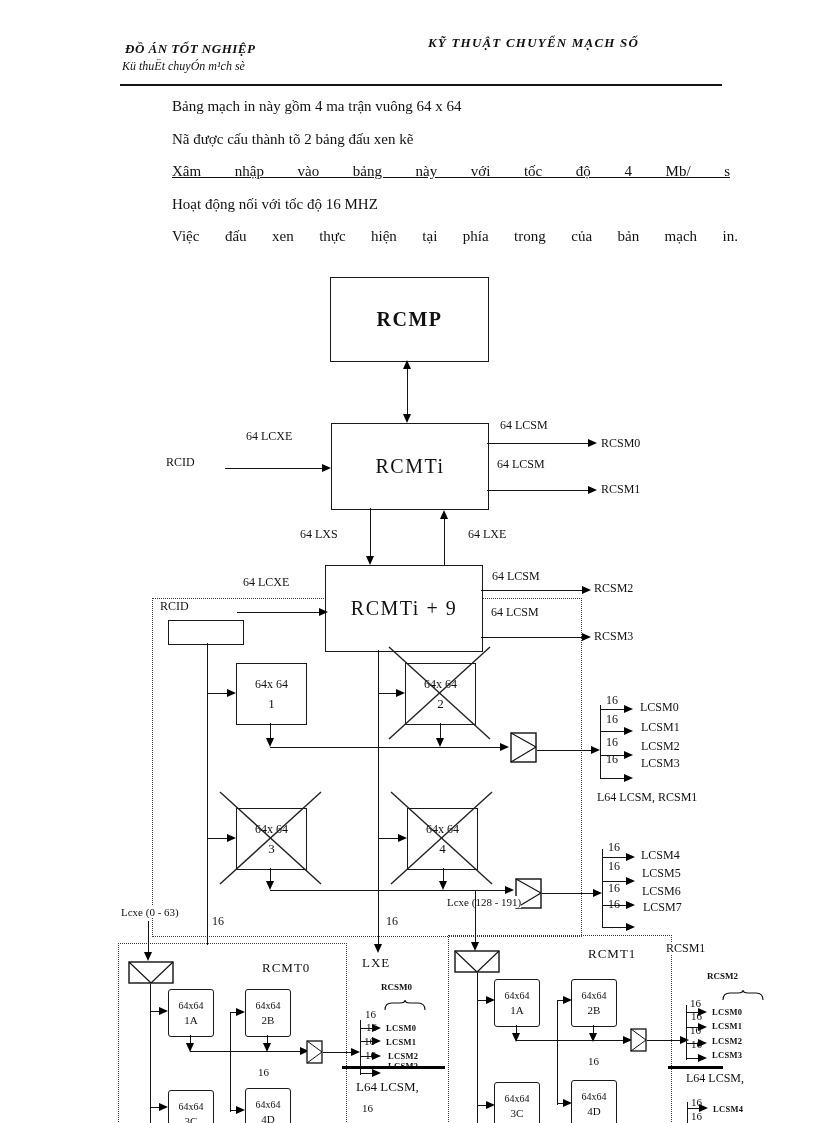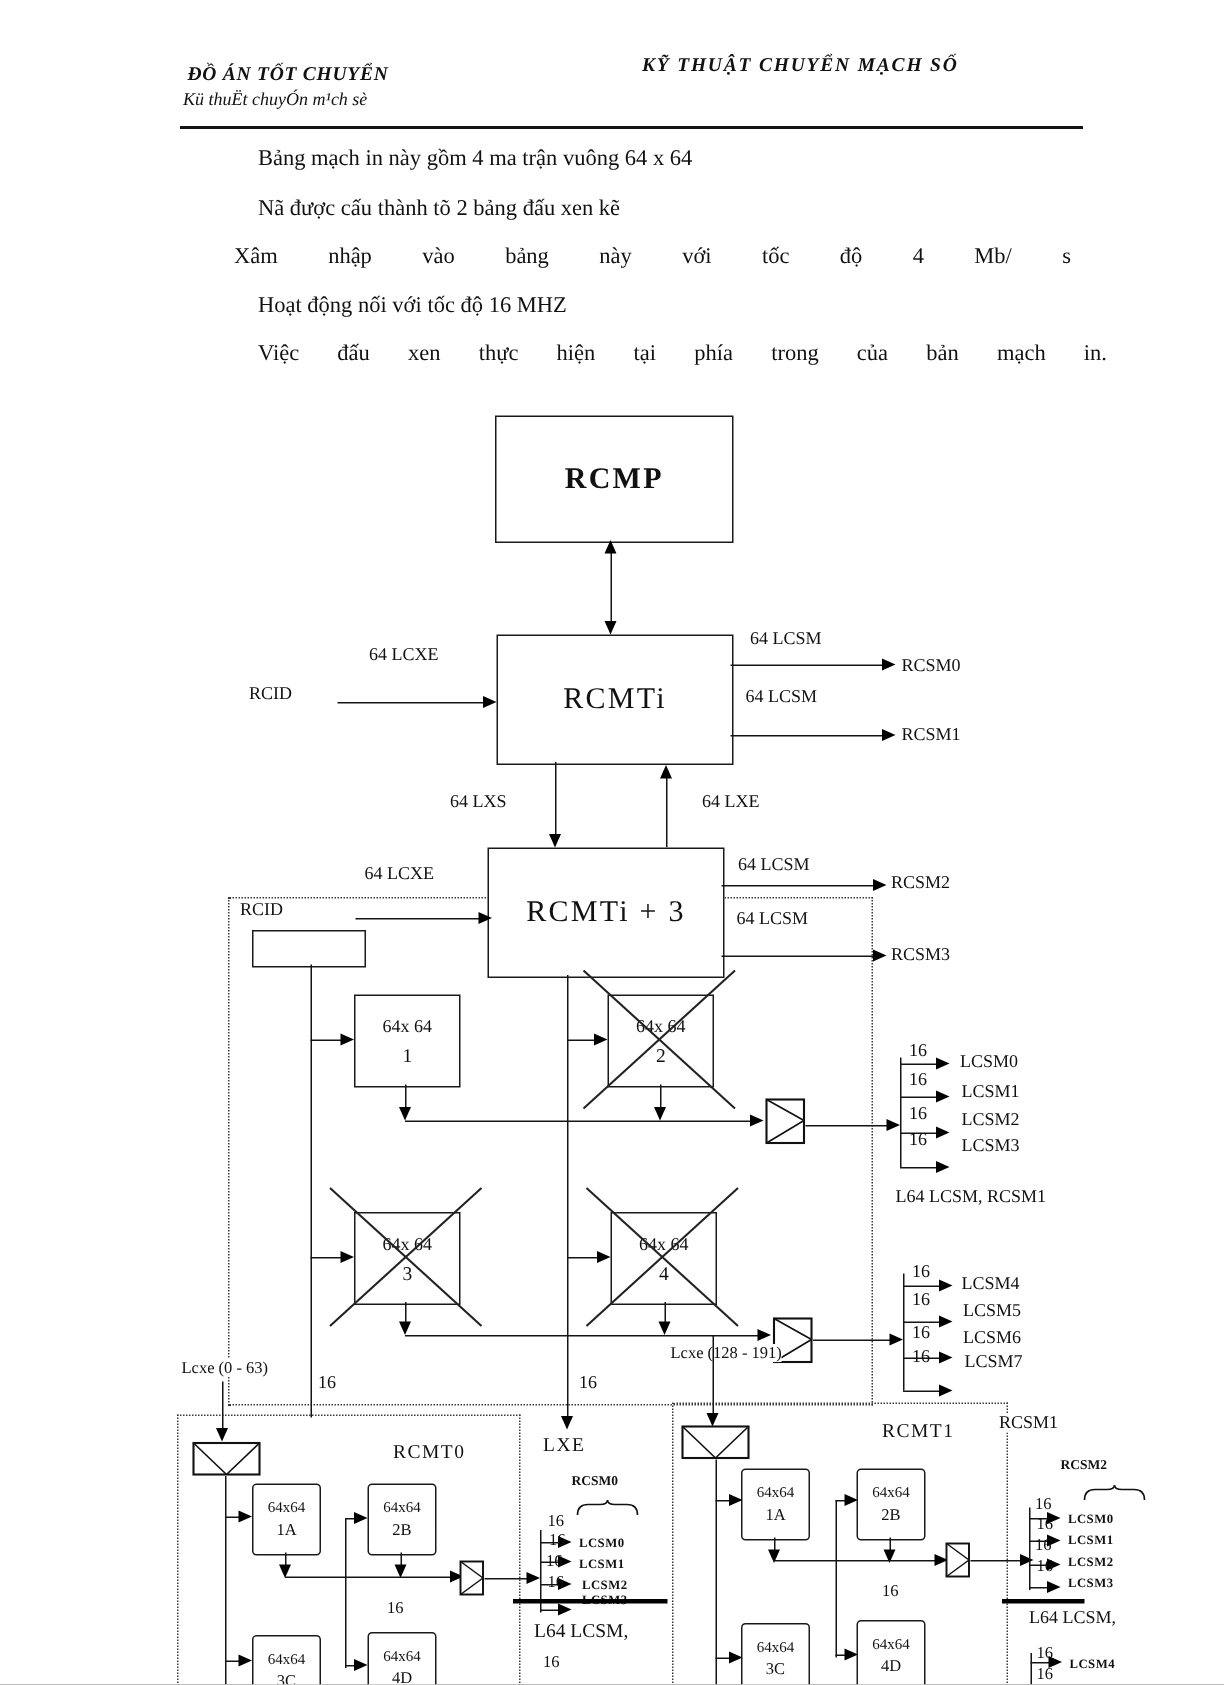--- a/index.html
+++ b/index.html
@@ -29,28 +29,28 @@
   .hdr-r{font-size:13px;font-style:italic;font-weight:bold;letter-spacing:1.2px;}
   .para{position:absolute;font-size:15px;}
   .just{text-align:justify;text-align-last:justify;}
   svg{position:absolute;overflow:visible;}
 </style>
 </head>
 <body>
 
 <div id="page">
 
-  <div class="lbl hdr-l1" style="left:125px;top:42px;">ĐỒ ÁN TỐT CHUYỂN</div>
+  <div class="lbl hdr-l1" style="left:125px;top:42px;">ĐỒ ÁN TỐT NGHIỆP</div>
   <div class="lbl hdr-l2" style="left:122px;top:60px;">Kü thuËt chuyÓn m¹ch sè</div>
   <div class="lbl hdr-r" style="left:428px;top:36px;text-align:right;">KỸ THUẬT CHUYỂN MẠCH SỐ</div>
   <div class="hl" style="left:120px;top:84px;width:602px;height:2.4px;"></div>
 
   <div class="para" style="left:172px;top:98px;">Bảng mạch in này gồm 4 ma trận vuông 64 x 64</div>
   <div class="para" style="left:172px;top:131px;">Nã được cấu thành tõ 2 bảng đấu xen kẽ</div>
-  <div class="para just" style="left:156px;top:163px;width:558px;">Xâm nhập vào bảng này với tốc độ 4 Mb/ s</div>
+  <div class="para just" style="left:172px;top:163px;width:558px;text-decoration:underline;">Xâm nhập vào bảng này với tốc độ 4 Mb/ s</div>
   <div class="para" style="left:172px;top:196px;">Hoạt động nối với tốc độ 16 MHZ</div>
   <div class="para just" style="left:172px;top:228px;width:566px;">Việc đấu xen thực hiện tại phía trong của bản mạch in.</div>
 
   <div class="dash" style="left:152px;top:598px;width:428px;height:337px;"></div>
   <div class="dash" style="left:118px;top:943px;width:227px;height:190px;border-bottom:none;"></div>
   <div class="dash" style="left:448px;top:935px;width:222px;height:198px;border-bottom:none;"></div>
 
   <div class="bx big" style="left:330px;top:277px;width:157px;height:83px;font-weight:bold;">
     <span>RCMP</span>
   </div>
@@ -77,21 +77,21 @@
   <div class="lbl mid" style="left:601px;top:483px;">RCSM1</div>
 
   <div class="vl" style="left:370px;top:508px;height:50px;"></div>
   <div class="ar d" style="left:366px;top:556px;"></div>
   <div class="vl" style="left:444px;top:516px;height:49px;"></div>
   <div class="ar u" style="left:440px;top:510px;"></div>
   <div class="lbl mid" style="left:300px;top:528px;">64 LXS</div>
   <div class="lbl mid" style="left:468px;top:528px;">64 LXE</div>
 
   <div class="bx big" style="left:325px;top:565px;width:156px;height:85px;">
-    <span>RCMTi + 3</span>
+    <span>RCMTi + 9</span>
   </div>
   <div class="lbl mid" style="left:243px;top:576px;">64 LCXE</div>
   <div class="lbl mid" style="left:160px;top:600px;">RCID</div>
   <div class="hl" style="left:237px;top:612px;width:85px;"></div>
   <div class="ar r" style="left:319px;top:608px;"></div>
 
   <div class="lbl mid" style="left:492px;top:570px;">64 LCSM</div>
   <div class="hl" style="left:481px;top:590px;width:103px;"></div>
   <div class="ar r" style="left:582px;top:586px;"></div>
   <div class="lbl mid" style="left:594px;top:582px;">RCSM2</div>

